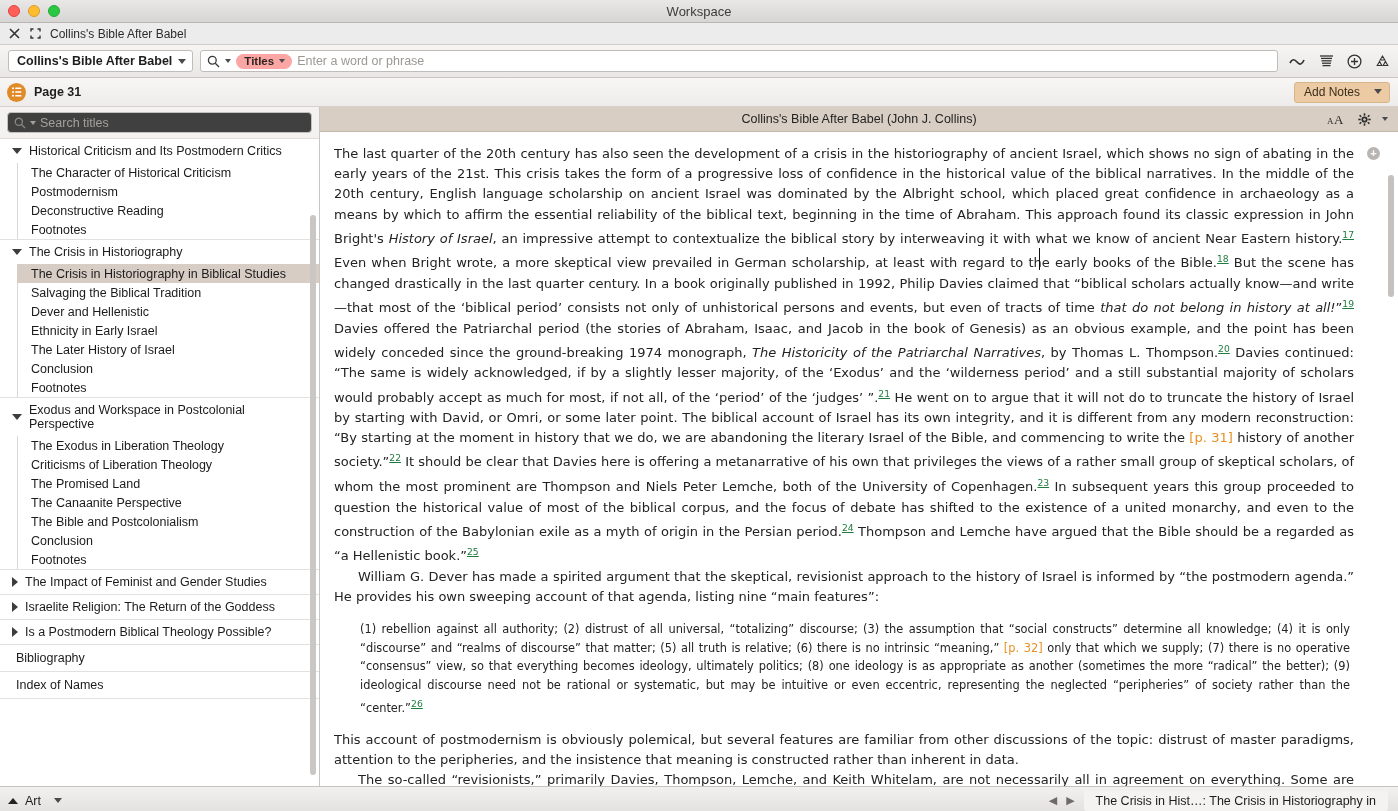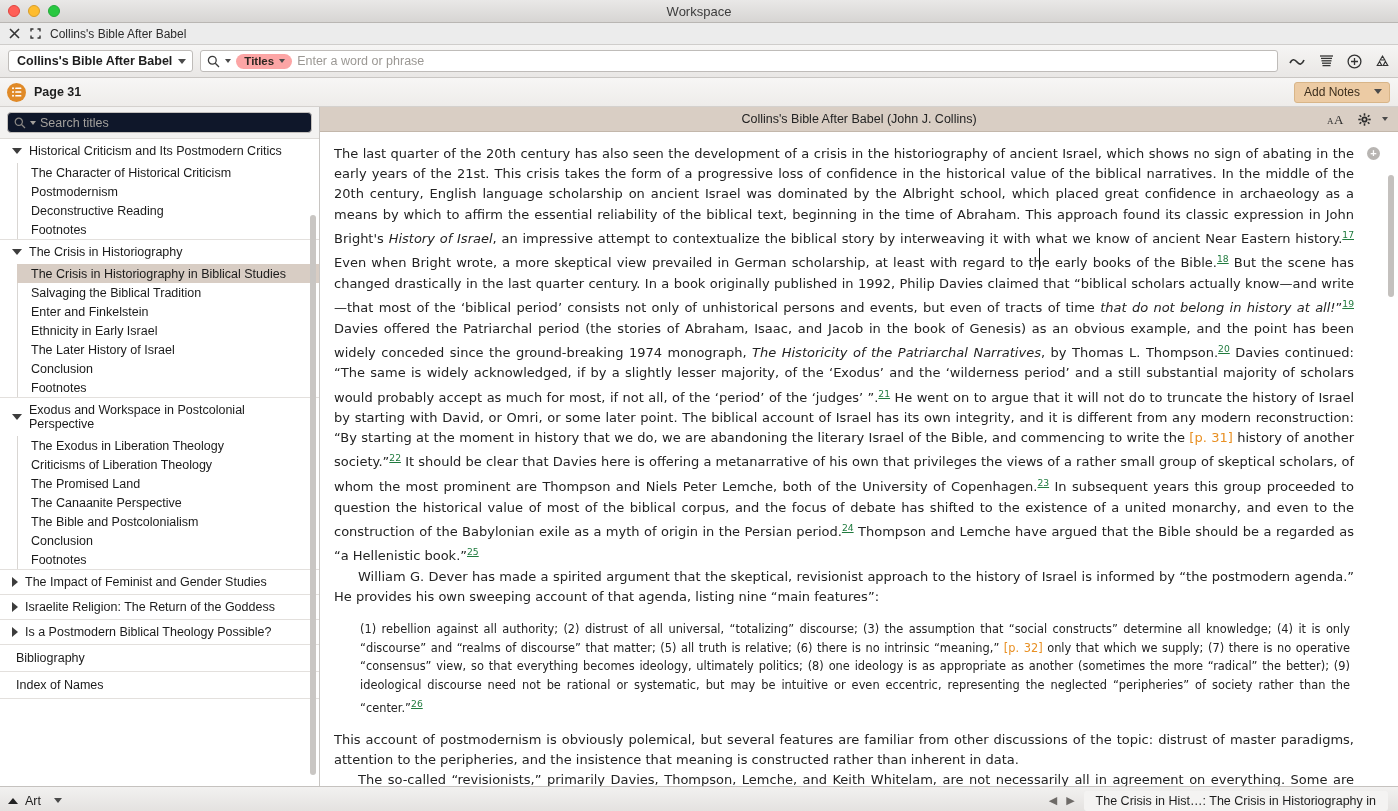--- a/index.html
+++ b/index.html
@@ -99,21 +99,21 @@
 
   
   .sidebar {
     width: 320px; background:#fff;
     border-right:1px solid #c8c5c2;
     display:flex; flex-direction:column;
     position: relative;
   }
   .sb-search-wrap { padding:5px 7px 5px 7px; background:#f3f2f1; border-bottom:1px solid #dedbd8; }
   .sb-search {
-    height:21px; background:#0f172a; border:1px solid #c3c0bd; border-radius:4px;
+    height:21px; background:#404040; border:1px solid #c3c0bd; border-radius:4px;
     display:flex; align-items:center; gap:4px; padding:0 6px;
   }
   .sb-search-ph { font-size:12.5px; color:#a3a09c; }
   .toc { flex:1; overflow:hidden; position:relative; }
 
   .toc-group { border-bottom:1px solid #e3e0dd; }
   .toc-head {
     display:flex; align-items:center; gap:7px;
     padding:5px 6px 5px 12px; font-size:12.5px; color:#1b1b1b;
   }
@@ -326,21 +326,21 @@
           </div>
         </div>
         <div class="toc-group">
           <div class="toc-head">
             <span class="tri down"></span>
             <span>The Crisis in Historiography</span>
           </div>
           <div class="toc-children">
             <div class="toc-item sel">The Crisis in Historiography in Biblical Studies</div>
             <div class="toc-item">Salvaging the Biblical Tradition</div>
-            <div class="toc-item">Enter and Finkelstein</div>
+            <div class="toc-item">Dever and Hellenistic</div>
             <div class="toc-item">Ethnicity in Early Israel</div>
             <div class="toc-item">The Later History of Israel</div>
             <div class="toc-item">Conclusion</div>
             <div class="toc-item">Footnotes</div>
           </div>
         </div>
         <div class="toc-group">
           <div class="toc-head">
             <span class="tri down"></span>
             <span>Exodus and Workspace in Postcolonial Perspective</span>

